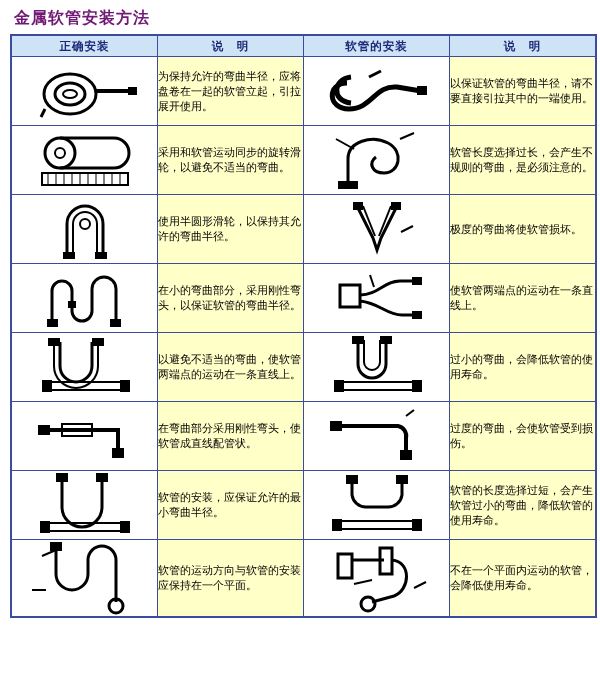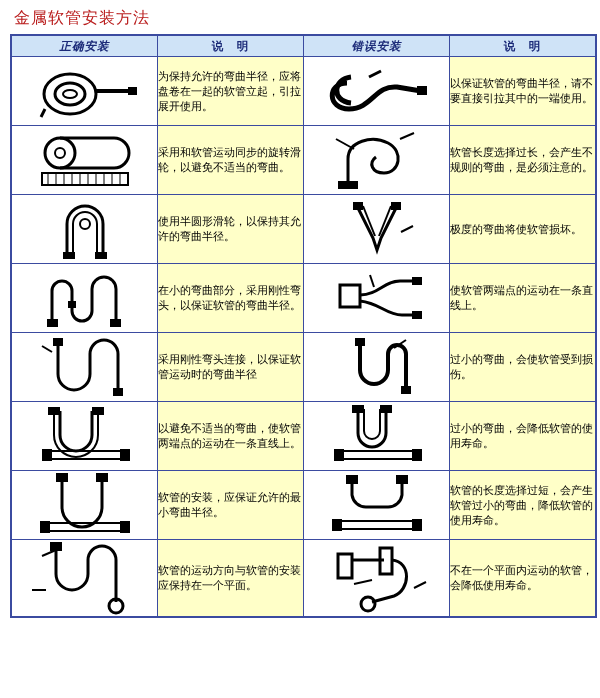--- a/index.html
+++ b/index.html
@@ -16,23 +16,23 @@
   }
   .page {
     width: 600px;
     height: 698px;
     position: relative;
     box-sizing: border-box;
     padding: 6px 10px 0 10px;
   }
   .doc-title {
     font-size: 16px;
-    font-weight: normal;
+    font-weight: bold;
     letter-spacing: 1px;
-    color: #b91c1c;
+    color: #701a75;
     margin: 2px 0 6px 4px;
     line-height: 20px;
   }
   table.hose-table {
     border-collapse: collapse;
     width: 580px;
     table-layout: fixed;
     border: 2px solid #3b4ba0;
   }
   table.hose-table td, table.hose-table th {
@@ -41,21 +41,21 @@
     vertical-align: middle;
   }
   thead th {
     background: #cfe3f7;
     color: #1b2a78;
     font-size: 11.5px;
     font-weight: bold;
     height: 20px;
     letter-spacing: 1px;
   }
-  .col-img { width: 145px; font-style: italic; }
+  .col-img { width: 145px; }
   .col-txt { width: 145px; font-family: Liberation Serif, serif; }
   td.img-cell {
     background: #ffffff;
     text-align: center;
     height: 68px;
   }
   td.txt-cell {
     background: #ffffc8;
     font-size: 11px;
     line-height: 15px;
@@ -73,21 +73,21 @@
 
 <div class="page">
 
   <div class="doc-title">金属软管安装方法</div>
 
   <table class="hose-table">
     <thead>
       <tr>
         <th class="col-img">正确安装</th>
         <th class="col-txt">说　明</th>
-        <th class="col-img">错误安装</th>
+        <th class="col-img">软管的安装</th>
         <th class="col-txt">说　明</th>
       </tr>
     </thead>
     <tbody>
 
       <tr>
         <td class="img-cell">
           <svg class="fig" width="120" height="60" viewBox="0 0 120 60">
             <ellipse cx="45" cy="33" rx="26" ry="20" fill="none" stroke="#000" stroke-width="3"></ellipse>
             <ellipse cx="45" cy="33" rx="15" ry="11" fill="none" stroke="#000" stroke-width="3"></ellipse>
@@ -175,40 +175,20 @@
             <path d="M46 28 C64 28 70 14 86 14 L100 14" fill="none" stroke="#000" stroke-width="3"></path>
             <path d="M46 34 C66 36 72 48 88 48 L100 48" fill="none" stroke="#000" stroke-width="3"></path>
             <rect x="98" y="10" width="10" height="8" fill="#000"></rect>
             <rect x="98" y="44" width="10" height="8" fill="#000"></rect>
             <path d="M60 20 L56 8" stroke="#000" stroke-width="2"></path>
           </svg>
         </td>
         <td class="txt-cell">使软管两端点的运动在一条直线上。</td>
       </tr>
 
-      <tr>
-        <td class="img-cell">
-          <svg class="fig" width="126" height="66" viewBox="0 0 126 66">
-            <path d="M36 8 L36 40 A16 16 0 0 0 68 40 L68 20 A14 14 0 0 1 96 20 L96 58" fill="none" stroke="#000" stroke-width="3"></path>
-            <rect x="31" y="4" width="10" height="8" fill="#000"></rect>
-            <rect x="91" y="54" width="10" height="8" fill="#000"></rect>
-            <path d="M30 18 L20 12" stroke="#000" stroke-width="2"></path>
-          </svg>
-        </td>
-        <td class="txt-cell">采用刚性弯头连接，以保证软管运动时的弯曲半径</td>
-        <td class="img-cell">
-          <svg class="fig" width="126" height="66" viewBox="0 0 126 66">
-            <path d="M46 8 L46 36 A14 14 0 0 0 74 36 L74 20 A9 9 0 0 1 92 20 L92 56" fill="none" stroke="#000" stroke-width="4"></path>
-            <rect x="41" y="4" width="10" height="8" fill="#000"></rect>
-            <rect x="87" y="52" width="10" height="8" fill="#000"></rect>
-            <path d="M80 14 L92 6" stroke="#000" stroke-width="2"></path>
-          </svg>
-        </td>
-        <td class="txt-cell">过小的弯曲，会使软管受到损伤。</td>
-      </tr>
 
       <tr>
         <td class="img-cell">
           <svg class="fig" width="126" height="62" viewBox="0 0 126 62">
             <path d="M38 6 L38 30 A16 16 0 0 0 70 30 L70 6" fill="none" stroke="#000" stroke-width="3"></path>
             <path d="M32 6 L32 30 A22 22 0 0 0 76 30 L76 6" fill="none" stroke="#000" stroke-width="2"></path>
             <rect x="26" y="2" width="12" height="8" fill="#000"></rect>
             <rect x="70" y="2" width="12" height="8" fill="#000"></rect>
             <rect x="24" y="46" width="80" height="8" fill="none" stroke="#000" stroke-width="2"></rect>
             <rect x="20" y="44" width="10" height="12" fill="#000"></rect>
@@ -223,20 +203,40 @@
             <rect x="38" y="0" width="12" height="8" fill="#000"></rect>
             <rect x="66" y="0" width="12" height="8" fill="#000"></rect>
             <rect x="24" y="46" width="80" height="8" fill="none" stroke="#000" stroke-width="2"></rect>
             <rect x="20" y="44" width="10" height="12" fill="#000"></rect>
             <rect x="98" y="44" width="10" height="12" fill="#000"></rect>
           </svg>
         </td>
         <td class="txt-cell">过小的弯曲，会降低软管的使用寿命。</td>
       </tr>
 
+      <tr>
+        <td class="img-cell">
+          <svg class="fig" width="126" height="56" viewBox="0 0 126 56">
+            <path d="M22 22 L96 22 L96 44" fill="none" stroke="#000" stroke-width="4"></path>
+            <rect x="16" y="17" width="12" height="10" fill="#000"></rect>
+            <rect x="90" y="40" width="12" height="10" fill="#000"></rect>
+            <rect x="40" y="16" width="30" height="12" fill="none" stroke="#000" stroke-width="2"></rect>
+          </svg>
+        </td>
+        <td class="txt-cell">在弯曲部分采用刚性弯头，使软管成直线配管状。</td>
+        <td class="img-cell">
+          <svg class="fig" width="126" height="56" viewBox="0 0 126 56">
+            <path d="M22 18 L84 18 A10 10 0 0 1 92 30 L92 46" fill="none" stroke="#000" stroke-width="4"></path>
+            <rect x="16" y="13" width="12" height="10" fill="#000"></rect>
+            <rect x="86" y="42" width="12" height="10" fill="#000"></rect>
+            <path d="M92 8 L100 2" stroke="#000" stroke-width="2"></path>
+          </svg>
+        </td>
+        <td class="txt-cell">过度的弯曲，会使软管受到损伤。</td>
+      </tr>
 
       <tr>
         <td class="img-cell">
           <svg class="fig" width="126" height="64" viewBox="0 0 126 64">
             <path d="M40 4 L40 34 A20 20 0 0 0 80 34 L80 4" fill="none" stroke="#000" stroke-width="3"></path>
             <rect x="34" y="0" width="12" height="9" fill="#000"></rect>
             <rect x="74" y="0" width="12" height="9" fill="#000"></rect>
             <rect x="22" y="50" width="82" height="8" fill="none" stroke="#000" stroke-width="2"></rect>
             <rect x="18" y="48" width="10" height="12" fill="#000"></rect>
             <rect x="98" y="48" width="10" height="12" fill="#000"></rect>

